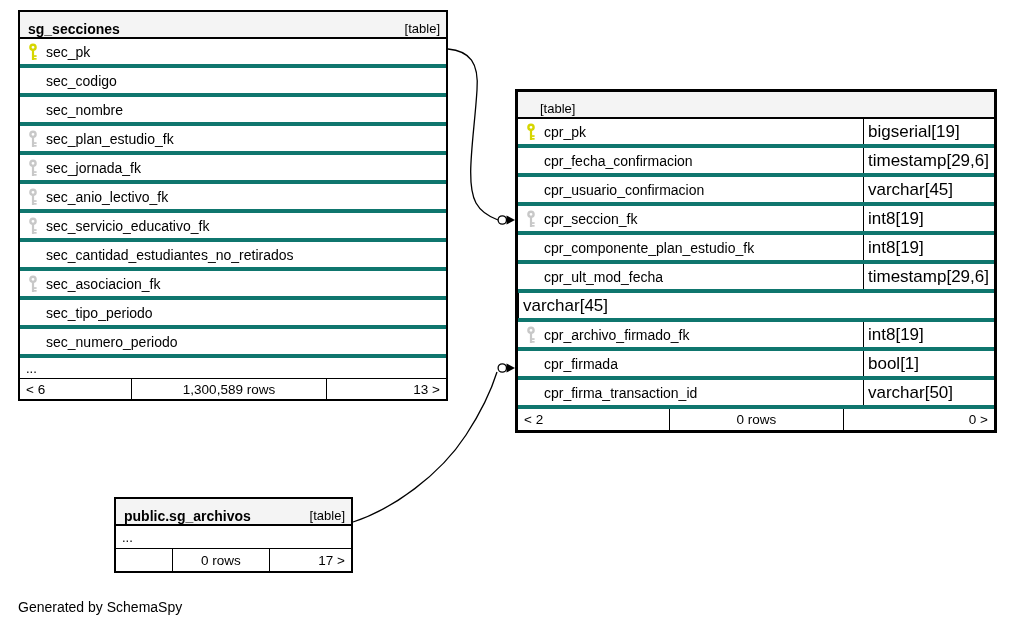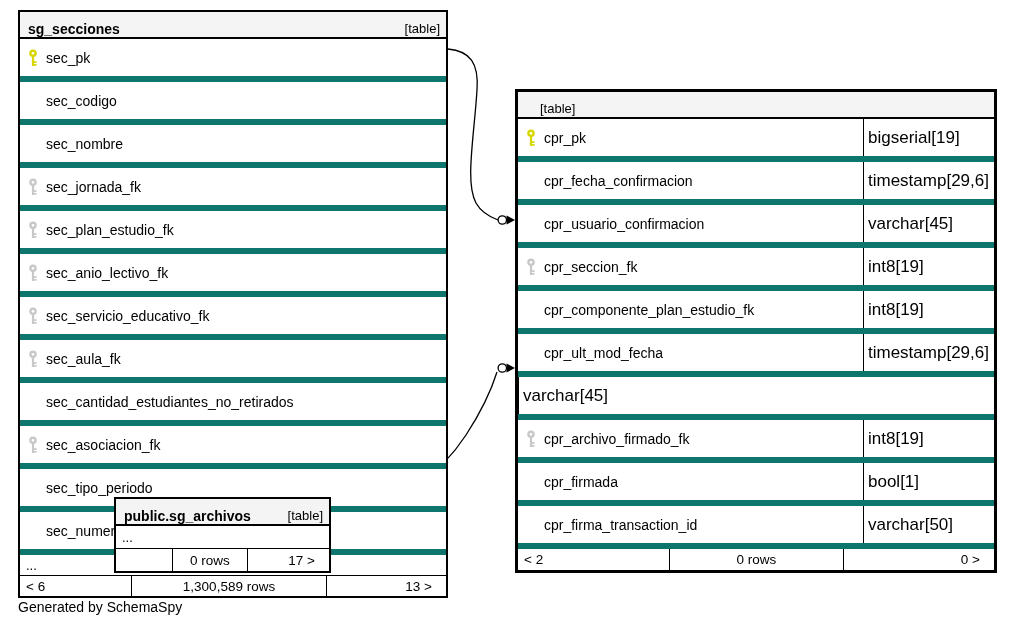--- a/index.html
+++ b/index.html
@@ -14,48 +14,48 @@
   }
   .schema-table.emph{border-width:3px;}
   .tbl-header{
     display:flex;justify-content:space-between;align-items:center;
     background:#f4f4f4;border-bottom:2px solid #000;height:27px;
     padding:8px 6px 0 8px;box-sizing:border-box;
   }
   .tbl-name{font-weight:bold;font-size:14px;white-space:nowrap;}
   .tbl-type{font-size:13px;white-space:nowrap;padding-left:14px;}
   .tbl-row{
-    display:flex;align-items:stretch;height:43px;border-bottom:6px solid #0f766e;
+    display:flex;align-items:stretch;height:29px;border-bottom:4px solid #0f766e;
     font-size:14px;box-sizing:border-box;background:#fff;
   }
   .tbl-row:last-of-type{border-bottom:1px solid #000;}
   .row-main{flex:1 1 auto;display:flex;align-items:center;min-width:0;}
   .key-slot{width:13px;margin-left:8px;display:flex;align-items:center;flex:0 0 auto;}
   .col-name{padding-left:5px;white-space:nowrap;}
   .type-cell{
     flex:0 0 131px;border-left:1px solid #000;display:flex;align-items:center;
     padding-left:4px;box-sizing:border-box;font-size:17px;white-space:nowrap;
   }
   .ellipsis-row{
     height:21px;border-bottom:1px solid #000;font-size:13px;
     display:flex;align-items:center;padding-left:6px;box-sizing:border-box;
   }
   .tbl-footer{display:flex;align-items:stretch;height:20px;font-size:13.5px;}
   .footer-cell{display:flex;align-items:center;box-sizing:border-box;white-space:nowrap;}
   .footer-cell.fc-left{justify-content:flex-start;padding-left:6px;}
   .footer-cell.fc-center{justify-content:center;flex:1 1 auto;border-left:1px solid #000;border-right:1px solid #000;}
-  .footer-cell.fc-right{justify-content:flex-end;padding-right:14px;}
+  .footer-cell.fc-right{justify-content:flex-end;padding-right:6px;}
   .t-left{left:18px;top:10px;width:430px;}
   .t-left .fc-left{flex:0 0 111px;}
   .t-left .fc-right{flex:0 0 119px;}
   .t-right{left:515px;top:89px;width:482px;}
   .t-right .fc-left{flex:0 0 151px;}
   .t-right .fc-right{flex:0 0 150px;}
   .t-right .tbl-footer{height:21px;}
-  .t-bottom{left:114px;top:497px;width:217px;}
+  .t-bottom{left:114px;top:497px;width:239px;}
   .t-bottom .fc-left{flex:0 0 56px;}
   .t-bottom .fc-right{flex:0 0 81px;}
   .t-bottom .ellipsis-row{height:23px;}
   .t-bottom .tbl-footer{height:22px;}
   #generated-by{
     position:absolute;left:18px;top:599px;font-size:14px;z-index:2;
   }
 </style>
 </head>
 <body>
@@ -106,73 +106,60 @@
     <div class="tbl-row">
       <div class="row-main">
         <span class="key-slot">
           <svg width="11" height="18" viewBox="0 0 11 18">
             <circle cx="5" cy="4.3" r="2.6" fill="none" stroke="#c8c8c8" stroke-width="2.4"></circle>
             <rect x="3.9" y="6.5" width="2.2" height="10.5" fill="#c8c8c8"></rect>
             <rect x="6" y="12.2" width="2.6" height="1.7" fill="#c8c8c8"></rect>
             <rect x="6" y="15" width="2.6" height="1.7" fill="#c8c8c8"></rect>
           </svg>
         </span>
+        <span class="col-name">sec_plan_estudio_fk</span>
+      </div>
+    </div>
+    <div class="tbl-row">
+      <div class="row-main">
+        <span class="key-slot">
+          <svg width="11" height="18" viewBox="0 0 11 18">
+            <circle cx="5" cy="4.3" r="2.6" fill="none" stroke="#c8c8c8" stroke-width="2.4"></circle>
+            <rect x="3.9" y="6.5" width="2.2" height="10.5" fill="#c8c8c8"></rect>
+            <rect x="6" y="12.2" width="2.6" height="1.7" fill="#c8c8c8"></rect>
+            <rect x="6" y="15" width="2.6" height="1.7" fill="#c8c8c8"></rect>
+          </svg>
+        </span>
         <span class="col-name">sec_jornada_fk</span>
       </div>
     </div>
     <div class="tbl-row">
       <div class="row-main">
         <span class="key-slot">
           <svg width="11" height="18" viewBox="0 0 11 18">
             <circle cx="5" cy="4.3" r="2.6" fill="none" stroke="#c8c8c8" stroke-width="2.4"></circle>
             <rect x="3.9" y="6.5" width="2.2" height="10.5" fill="#c8c8c8"></rect>
             <rect x="6" y="12.2" width="2.6" height="1.7" fill="#c8c8c8"></rect>
             <rect x="6" y="15" width="2.6" height="1.7" fill="#c8c8c8"></rect>
           </svg>
         </span>
-        <span class="col-name">sec_plan_estudio_fk</span>
-      </div>
-    </div>
-    <div class="tbl-row">
-      <div class="row-main">
-        <span class="key-slot">
-          <svg width="11" height="18" viewBox="0 0 11 18">
-            <circle cx="5" cy="4.3" r="2.6" fill="none" stroke="#c8c8c8" stroke-width="2.4"></circle>
-            <rect x="3.9" y="6.5" width="2.2" height="10.5" fill="#c8c8c8"></rect>
-            <rect x="6" y="12.2" width="2.6" height="1.7" fill="#c8c8c8"></rect>
-            <rect x="6" y="15" width="2.6" height="1.7" fill="#c8c8c8"></rect>
-          </svg>
-        </span>
         <span class="col-name">sec_anio_lectivo_fk</span>
       </div>
     </div>
     <div class="tbl-row">
       <div class="row-main">
         <span class="key-slot">
           <svg width="11" height="18" viewBox="0 0 11 18">
             <circle cx="5" cy="4.3" r="2.6" fill="none" stroke="#c8c8c8" stroke-width="2.4"></circle>
             <rect x="3.9" y="6.5" width="2.2" height="10.5" fill="#c8c8c8"></rect>
             <rect x="6" y="12.2" width="2.6" height="1.7" fill="#c8c8c8"></rect>
             <rect x="6" y="15" width="2.6" height="1.7" fill="#c8c8c8"></rect>
           </svg>
         </span>
         <span class="col-name">sec_servicio_educativo_fk</span>
-      </div>
-    </div>
-    <div class="tbl-row">
-      <div class="row-main">
-        <span class="key-slot">
-          <svg width="11" height="18" viewBox="0 0 11 18">
-            <circle cx="5" cy="4.3" r="2.6" fill="none" stroke="#c8c8c8" stroke-width="2.4"></circle>
-            <rect x="3.9" y="6.5" width="2.2" height="10.5" fill="#c8c8c8"></rect>
-            <rect x="6" y="12.2" width="2.6" height="1.7" fill="#c8c8c8"></rect>
-            <rect x="6" y="15" width="2.6" height="1.7" fill="#c8c8c8"></rect>
-          </svg>
-        </span>
-        <span class="col-name">sec_aula_fk</span>
       </div>
     </div>
     <div class="tbl-row">
       <div class="row-main">
         <span class="key-slot"></span>
         <span class="col-name">sec_cantidad_estudiantes_no_retirados</span>
       </div>
     </div>
     <div class="tbl-row">
       <div class="row-main">

